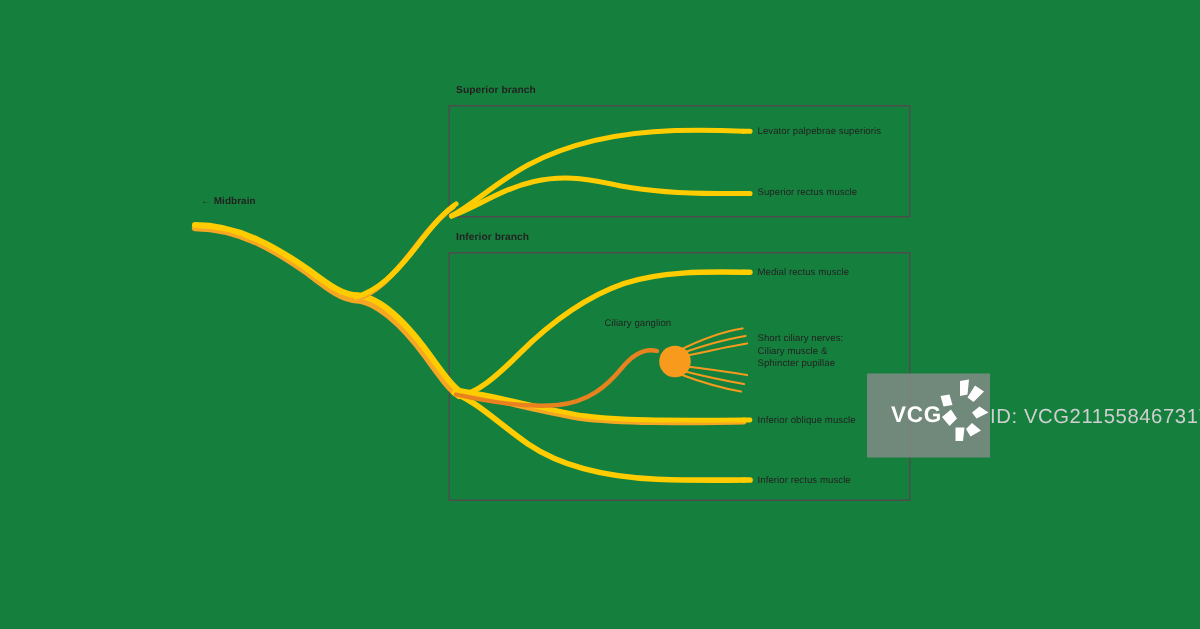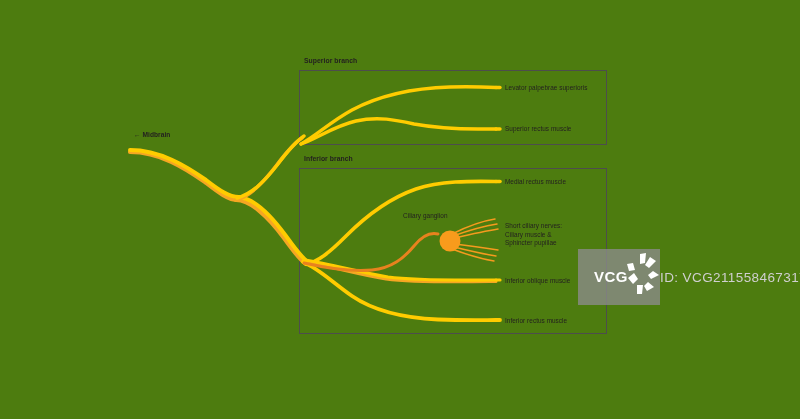--- a/index.html
+++ b/index.html
@@ -7,21 +7,21 @@
     padding: 0;
     background: #ffffff;
   }
   body {
     font-family: "Liberation Sans", sans-serif;
   }
   #canvas {
     position: relative;
     width: 800px;
     height: 419px;
-    background: #4d7c0f;
+    background: #15803d;
     overflow: hidden;
   }
   #diagram-svg {
     position: absolute;
     left: 0;
     top: 0;
     width: 800px;
     height: 419px;
   }
   .lbl {

